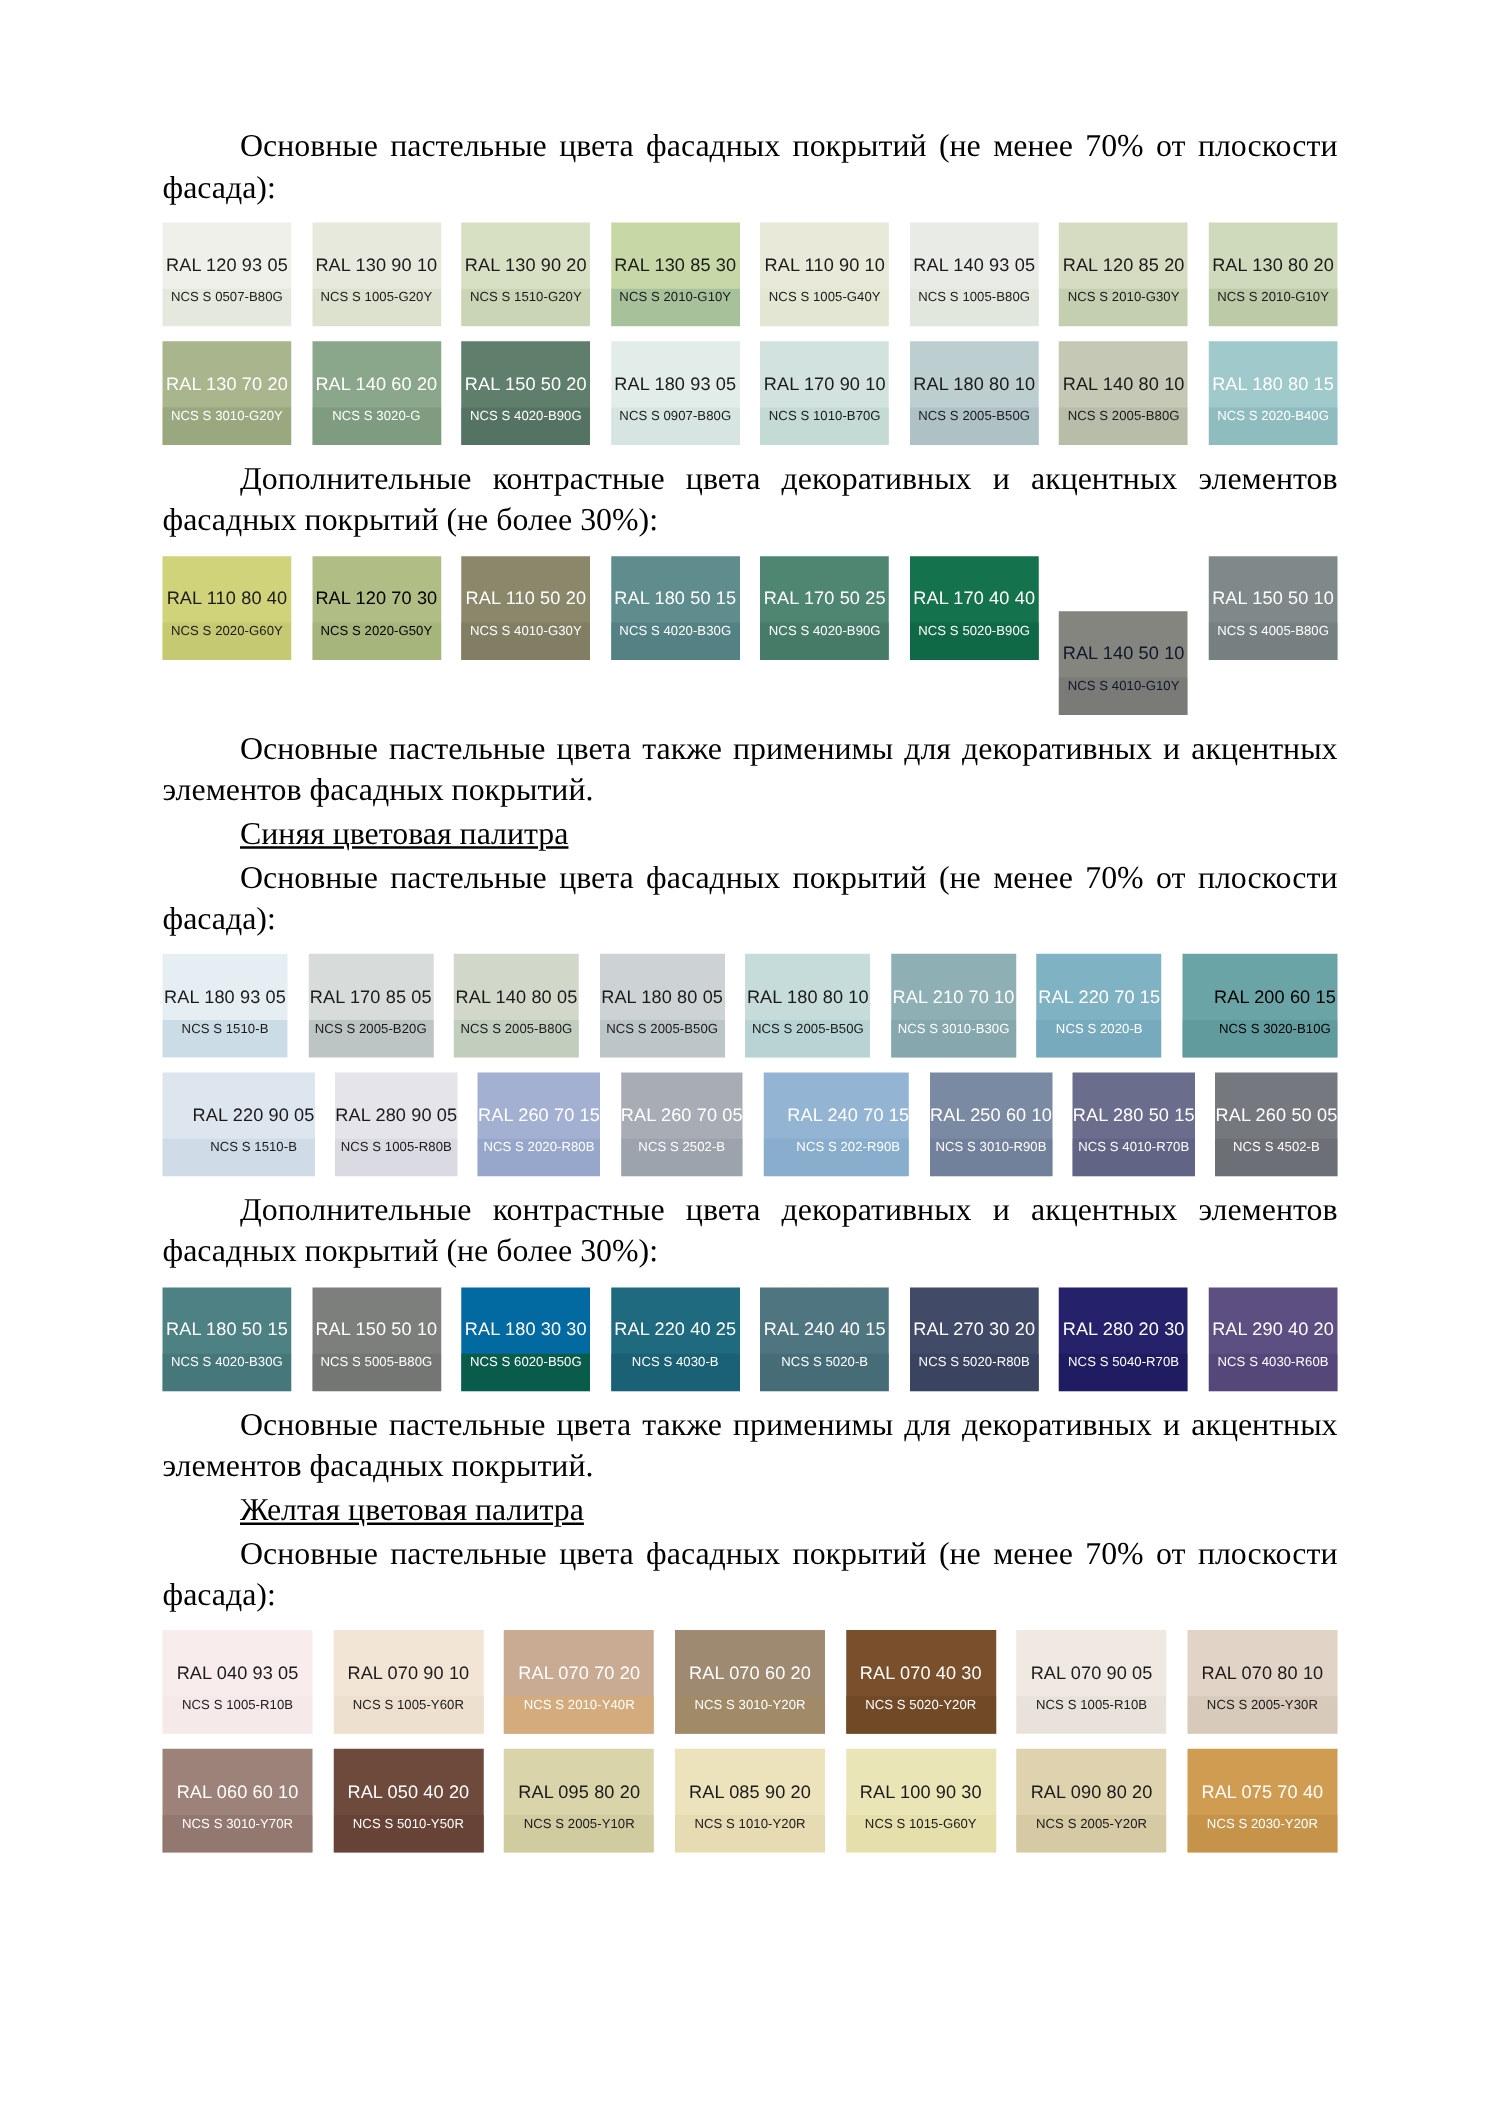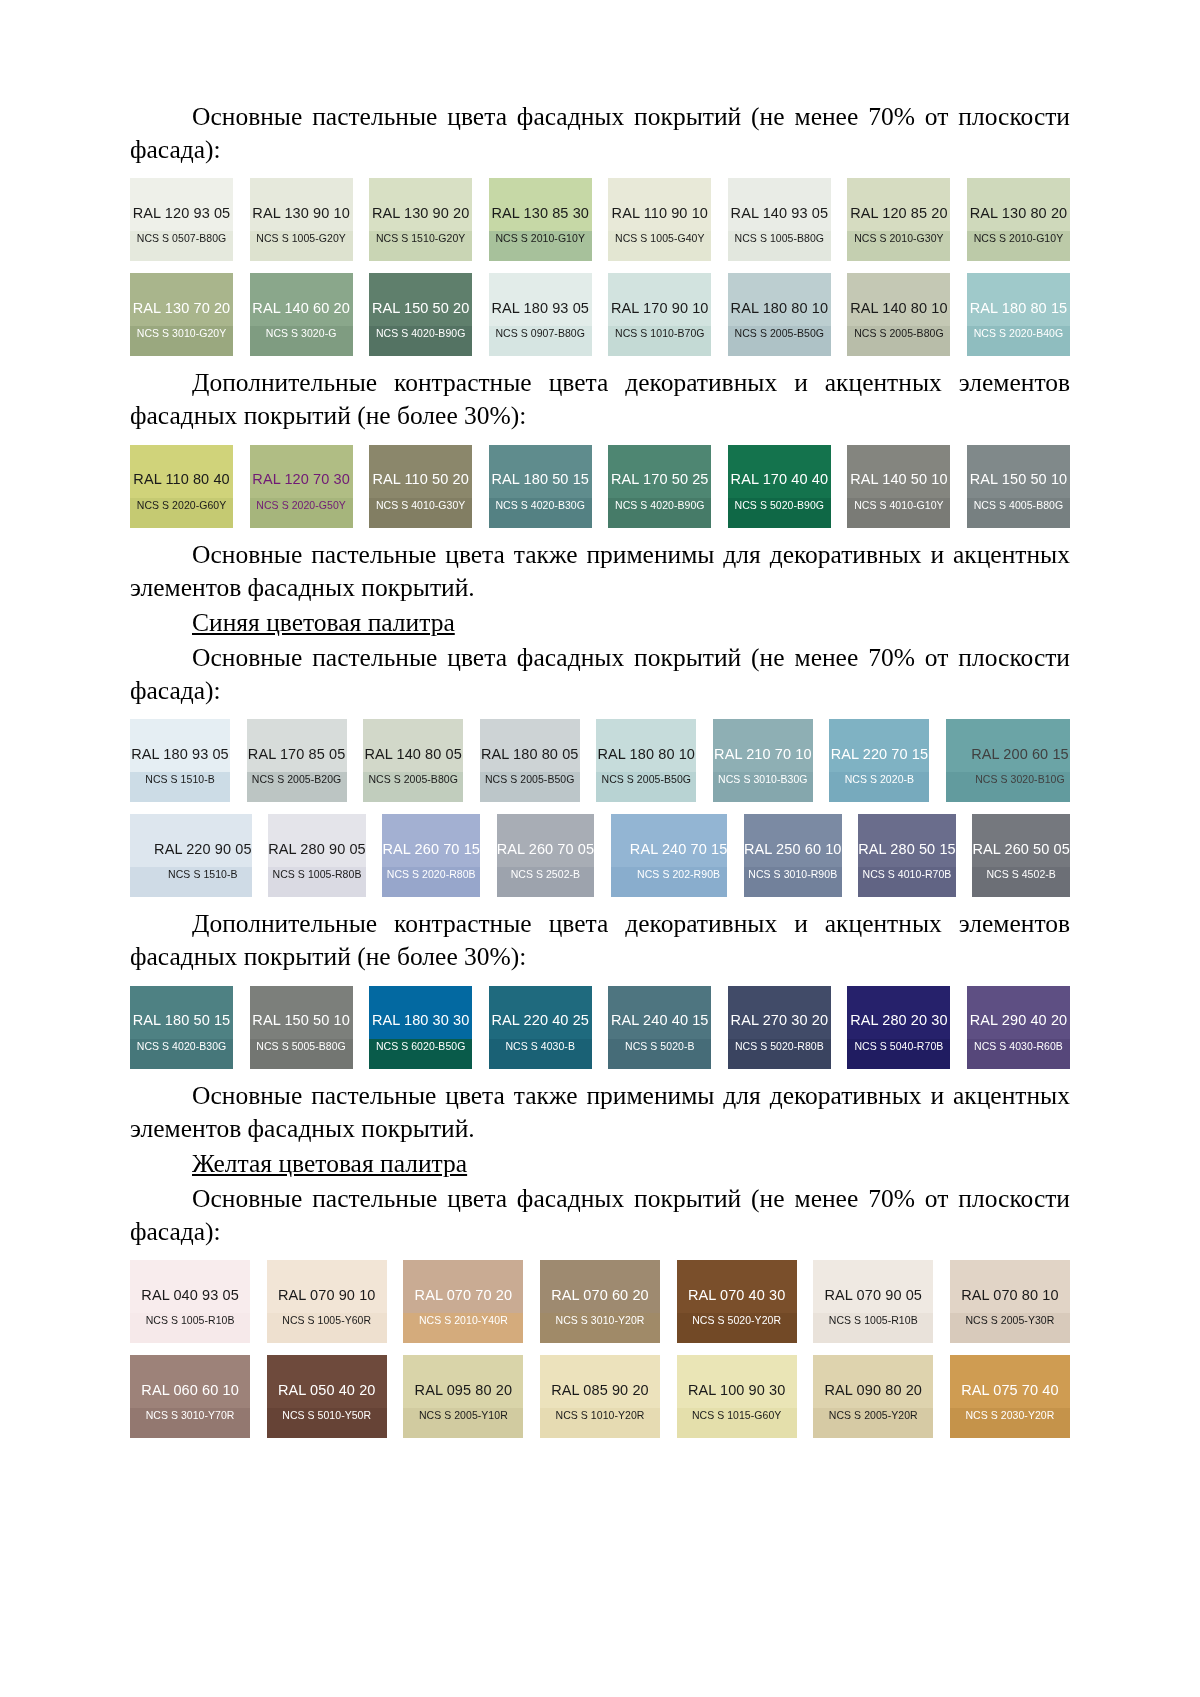--- a/index.html
+++ b/index.html
@@ -178,21 +178,21 @@
     </div>
 
   <p class="para">Дополнительные контрастные цвета декоративных и акцентных элементов фасадных покрытий (не более 30%):</p>
 
   <div class="swatch-row">
       <div class="swatch" style="background: rgb(208, 211, 122); color: rgb(26, 26, 26);">
         <div class="band" style="background: rgb(197, 202, 114);"></div>
         <div class="ral">RAL 110 80 40</div>
         <div class="ncs">NCS S 2020-G60Y</div>
       </div>
-      <div class="swatch" style="background: rgb(176, 189, 132); color: #701a75;">
+      <div class="swatch" style="background: rgb(176, 189, 132); color: #000000;">
         <div class="band" style="background: rgb(166, 181, 124);"></div>
         <div class="ral">RAL 120 70 30</div>
         <div class="ncs">NCS S 2020-G50Y</div>
       </div>
       <div class="swatch" style="background: rgb(139, 135, 107); color: rgb(255, 255, 255);">
         <div class="band" style="background: rgb(130, 126, 99);"></div>
         <div class="ral">RAL 110 50 20</div>
         <div class="ncs">NCS S 4010-G30Y</div>
       </div>
       <div class="swatch" style="background: rgb(95, 140, 141); color: rgb(255, 255, 255);">
@@ -203,21 +203,21 @@
       <div class="swatch" style="background: rgb(78, 134, 114); color: rgb(255, 255, 255);">
         <div class="band" style="background: rgb(70, 123, 104);"></div>
         <div class="ral">RAL 170 50 25</div>
         <div class="ncs">NCS S 4020-B90G</div>
       </div>
       <div class="swatch" style="background: rgb(20, 115, 77); color: rgb(255, 255, 255);">
         <div class="band" style="background: rgb(15, 104, 70);"></div>
         <div class="ral">RAL 170 40 40</div>
         <div class="ncs">NCS S 5020-B90G</div>
       </div>
-      <div class="swatch" style="background: rgb(132, 133, 127); color: #ffffff;">
+      <div class="swatch" style="background: rgb(132, 133, 127); color: #0f172a; margin-top: 44px;">
         <div class="band" style="background: rgb(122, 123, 118);"></div>
         <div class="ral">RAL 140 50 10</div>
         <div class="ncs">NCS S 4010-G10Y</div>
       </div>
       <div class="swatch" style="background: rgb(128, 137, 138); color: rgb(255, 255, 255);">
         <div class="band" style="background: rgb(119, 128, 129);"></div>
         <div class="ral">RAL 150 50 10</div>
         <div class="ncs">NCS S 4005-B80G</div>
       </div>
     </div>
@@ -257,21 +257,21 @@
       <div class="swatch" style="background: rgb(142, 175, 180); color: rgb(255, 255, 255);">
         <div class="band" style="background: rgb(133, 167, 173);"></div>
         <div class="ral">RAL 210 70 10</div>
         <div class="ncs">NCS S 3010-B30G</div>
       </div>
       <div class="swatch" style="background: rgb(127, 178, 195); color: rgb(255, 255, 255);">
         <div class="band" style="background: rgb(119, 170, 189);"></div>
         <div class="ral">RAL 220 70 15</div>
         <div class="ncs">NCS S 2020-B</div>
       </div>
-      <div class="swatch" style="background: rgb(107, 164, 166); color: #404040; padding-left: 24px;">
+      <div class="swatch" style="background: rgb(107, 164, 166); color: #000000; padding-left: 24px;">
         <div class="band" style="background: rgb(98, 155, 158);"></div>
         <div class="ral">RAL 200 60 15</div>
         <div class="ncs">NCS S 3020-B10G</div>
       </div>
     </div>
 
   <div class="swatch-row">
       <div class="swatch" style="background: rgb(221, 230, 238); color: rgb(26, 26, 26); padding-left: 24px;">
         <div class="band" style="background: rgb(207, 219, 230);"></div>
         <div class="ral">RAL 220 90 05</div>

